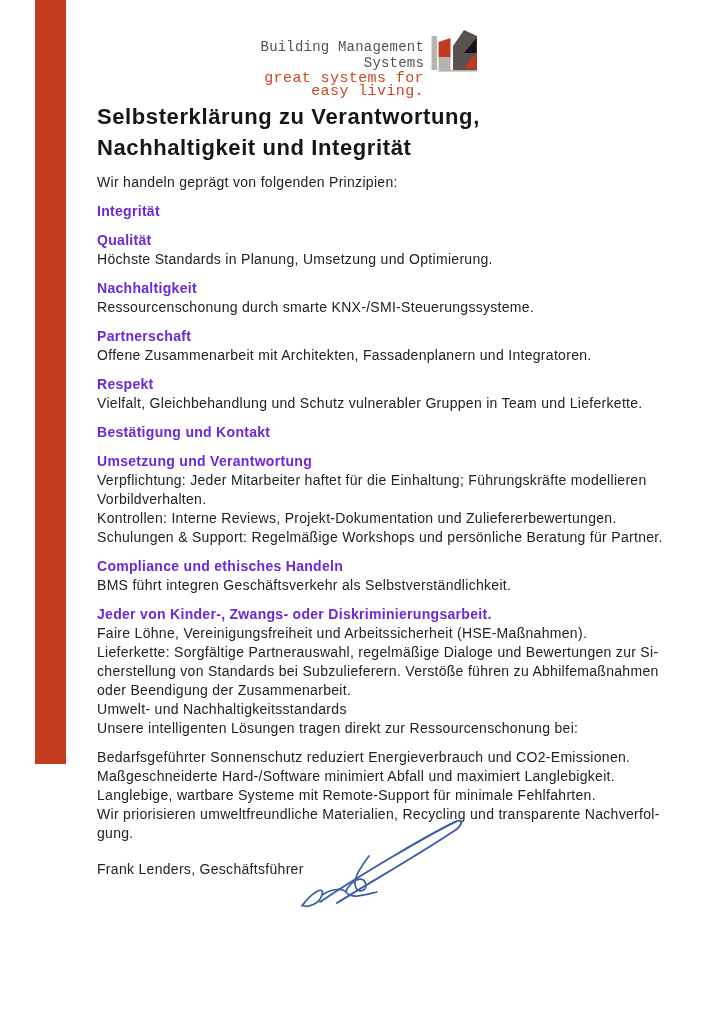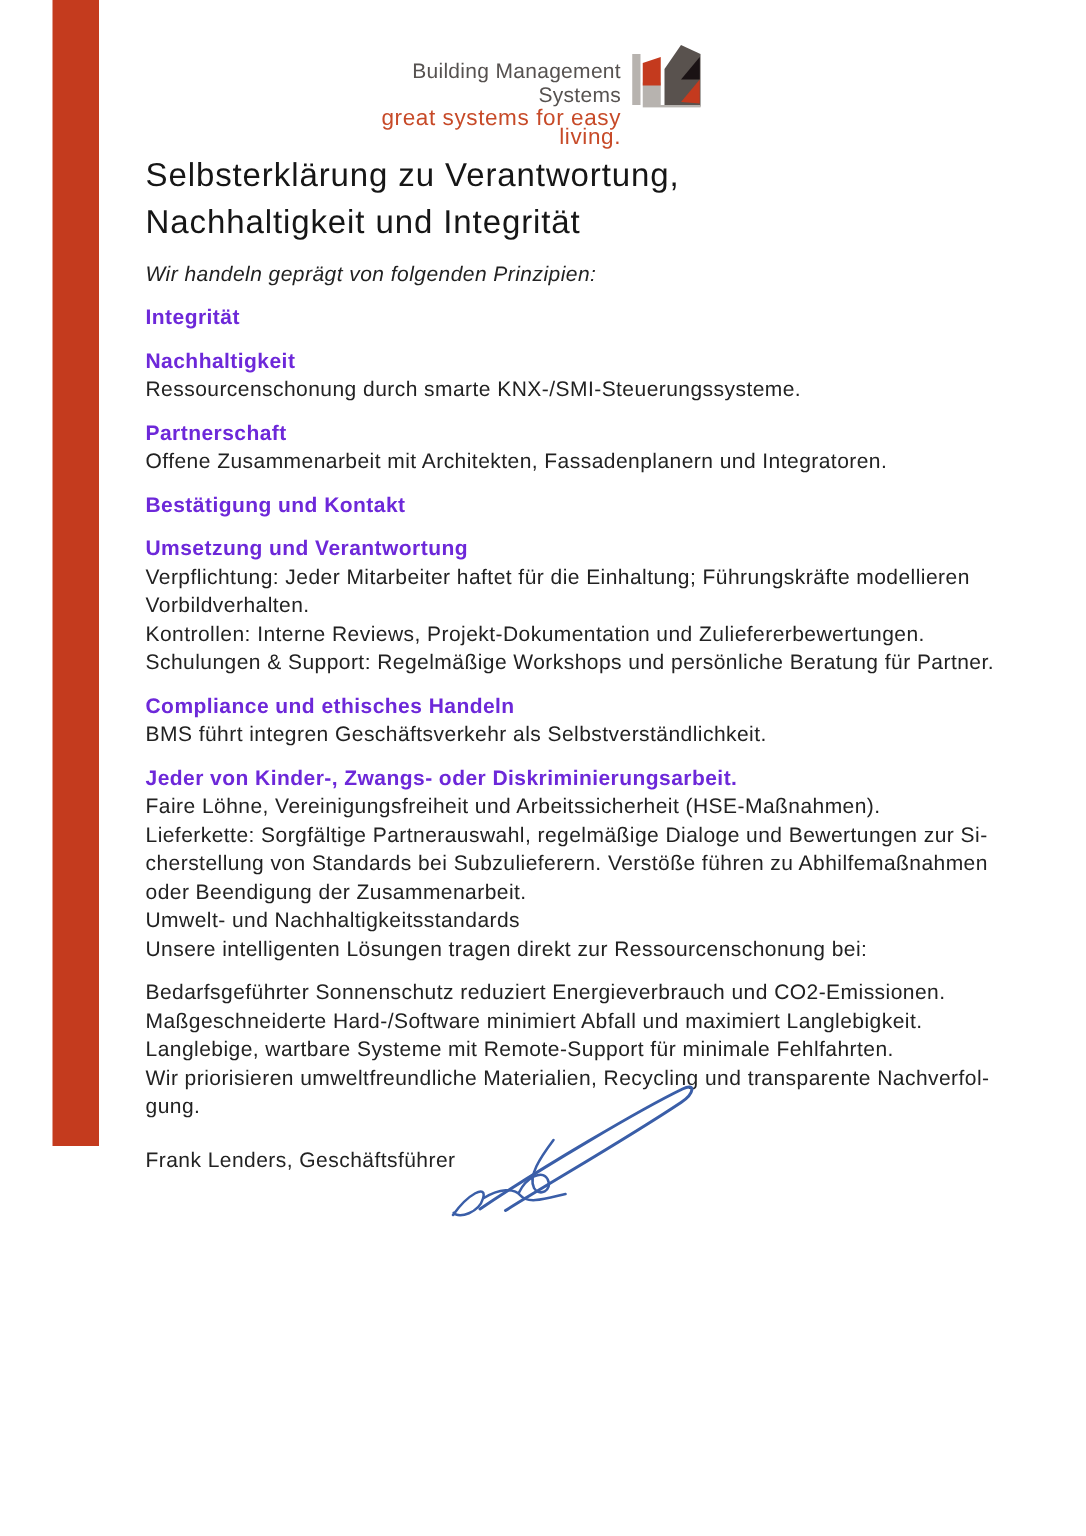--- a/index.html
+++ b/index.html
@@ -11,46 +11,46 @@
     overflow: hidden;
     font-family: "Liberation Sans", "DejaVu Sans", sans-serif;
     color: #1e1e1e;
   }
   .red-bar {
     position: absolute;
     left: 35px; top: 0;
     width: 31px; height: 764px;
     background: #c43b1e;
   }
-  .logo { position: absolute; left: 232px; top: 27px; width: 240px; height: 52px; }
+  .logo { position: absolute; left: 242px; top: 27px; width: 240px; height: 52px; font-family: Liberation Mono, monospace; }
   .logo-text {
     position: absolute; left: 0; top: 12px; width: 182px;
     text-align: right;
   }
   .logo-name {
     font-size: 14px; color: #565250; letter-spacing: 0.2px; line-height: 16px;
   }
   .logo-tagline {
     font-size: 15px; color: #c74a28; letter-spacing: 0.4px; line-height: 13px; margin-top: 1px;
   }
   .logo-icon { position: absolute; left: 189px; top: 0; width: 47px; height: 48px; }
   .content {
     position: absolute; left: 97px; top: 101px; width: 610px;
   }
   .doc-title {
-    font-size: 22px; font-weight: 400; color: #161616;
+    font-size: 22px; font-weight: 700; color: #161616;
     line-height: 31px; letter-spacing: 0.6px;
     white-space: pre-line;
     margin-bottom: 10px;
   }
   .intro, .sec p, .sign-line {
     font-size: 14px; line-height: 19px; letter-spacing: 0.3px;
     color: #222222; white-space: pre;
   }
-  .intro { margin-bottom: 10px; font-style: italic; }
+  .intro { margin-bottom: 10px; }
   .sec { margin-bottom: 10px; }
   .sec h2 {
     font-size: 14px; font-weight: 700; line-height: 19px;
     letter-spacing: 0.3px; color: #6d28d9; white-space: pre;
   }
   .sign-block { position: relative; margin-top: 17px; }
   .signature {
     position: absolute; left: 168px; top: -48px;
     width: 210px; height: 108px;
     pointer-events: none;
@@ -79,31 +79,39 @@
 
 <main class="content">
   <h1 class="doc-title">Selbsterklärung zu Verantwortung,
 Nachhaltigkeit und Integrität</h1>
   <p class="intro">Wir handeln geprägt von folgenden Prinzipien:</p>
 
   <section class="sec">
     <h2>Integrität</h2>
   </section>
 
+  <section class="sec">
+    <h2>Qualität</h2>
+    <p>Höchste Standards in Planung, Umsetzung und Optimierung.</p>
+  </section>
 
   <section class="sec">
     <h2>Nachhaltigkeit</h2>
     <p>Ressourcenschonung durch smarte KNX-/SMI-Steuerungssysteme.</p>
   </section>
 
   <section class="sec">
     <h2>Partnerschaft</h2>
     <p>Offene Zusammenarbeit mit Architekten, Fassadenplanern und Integratoren.</p>
   </section>
 
+  <section class="sec">
+    <h2>Respekt</h2>
+    <p>Vielfalt, Gleichbehandlung und Schutz vulnerabler Gruppen in Team und Lieferkette.</p>
+  </section>
 
   <section class="sec">
     <h2>Bestätigung und Kontakt</h2>
   </section>
 
   <section class="sec">
     <h2>Umsetzung und Verantwortung</h2>
     <p>Verpflichtung: Jeder Mitarbeiter haftet für die Einhaltung; Führungskräfte modellieren
 Vorbildverhalten.
 Kontrollen: Interne Reviews, Projekt-Dokumentation und Zuliefererbewertungen.

